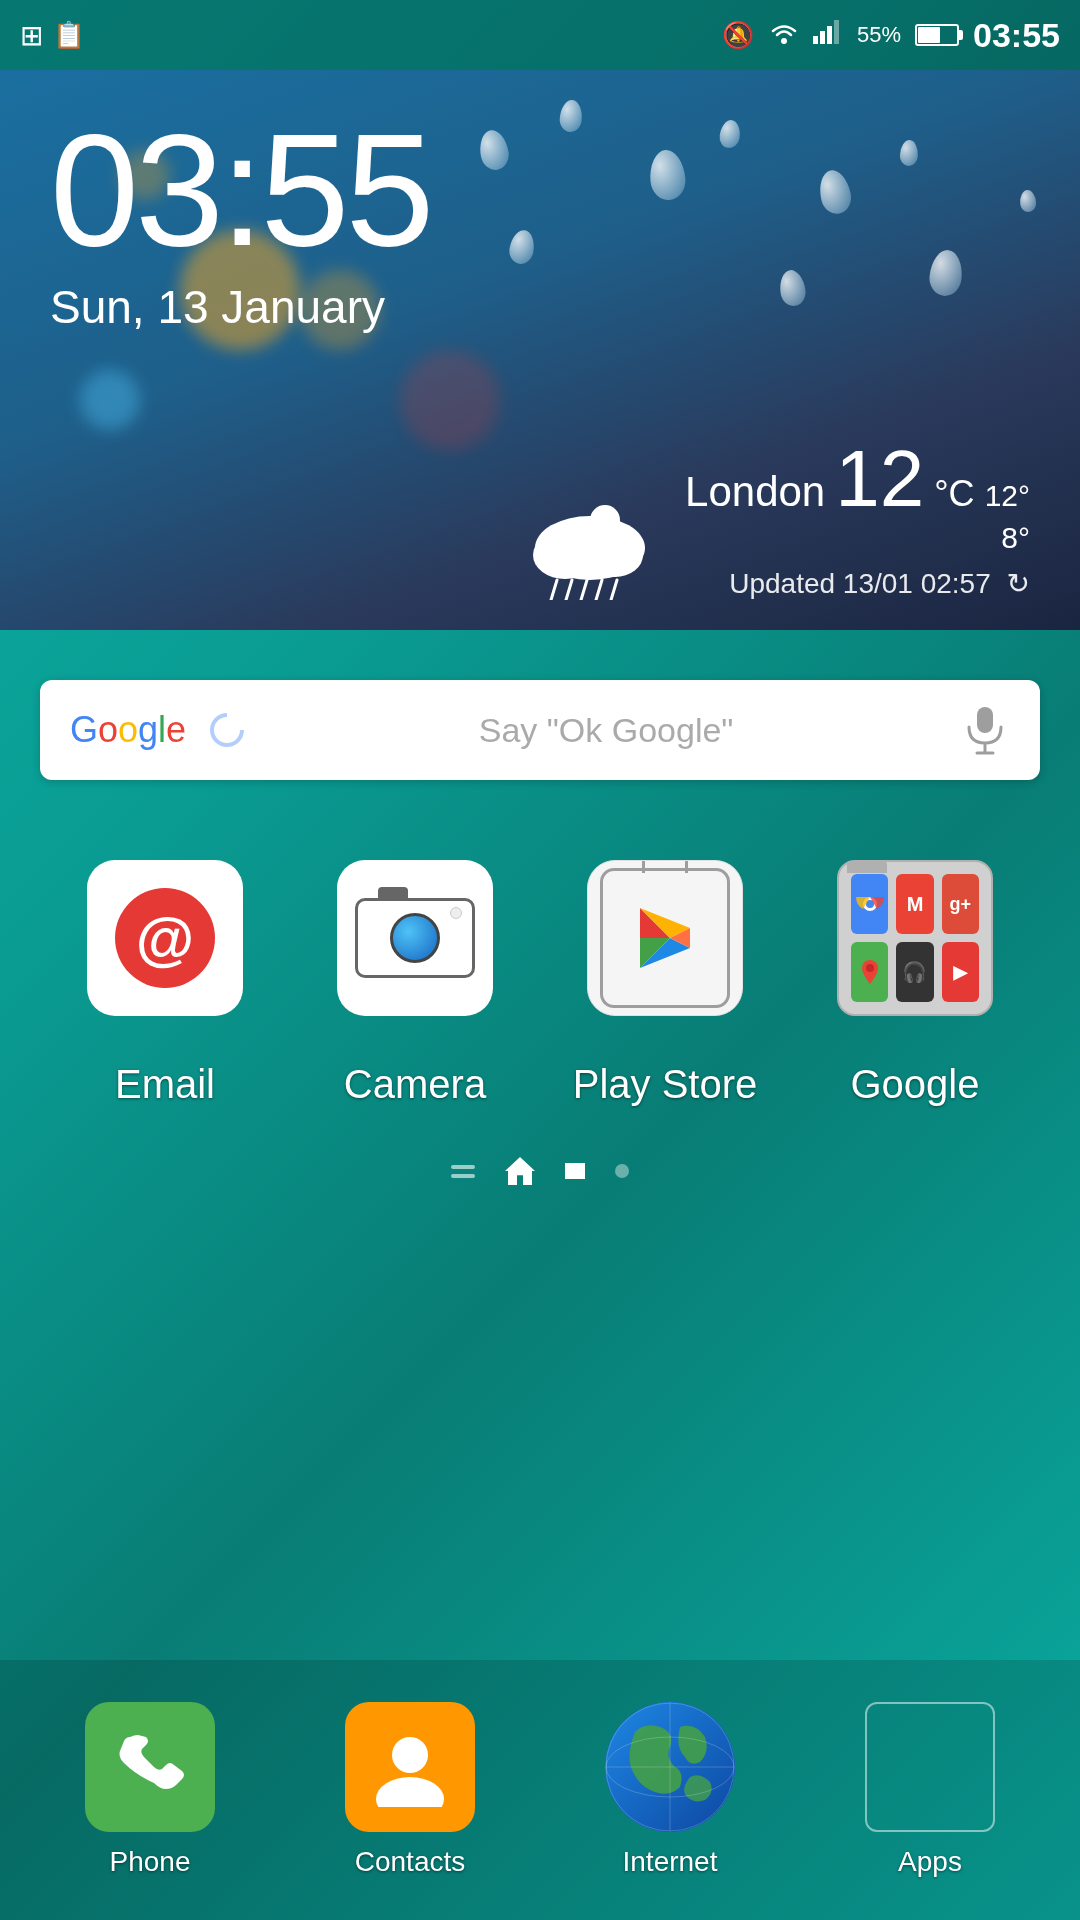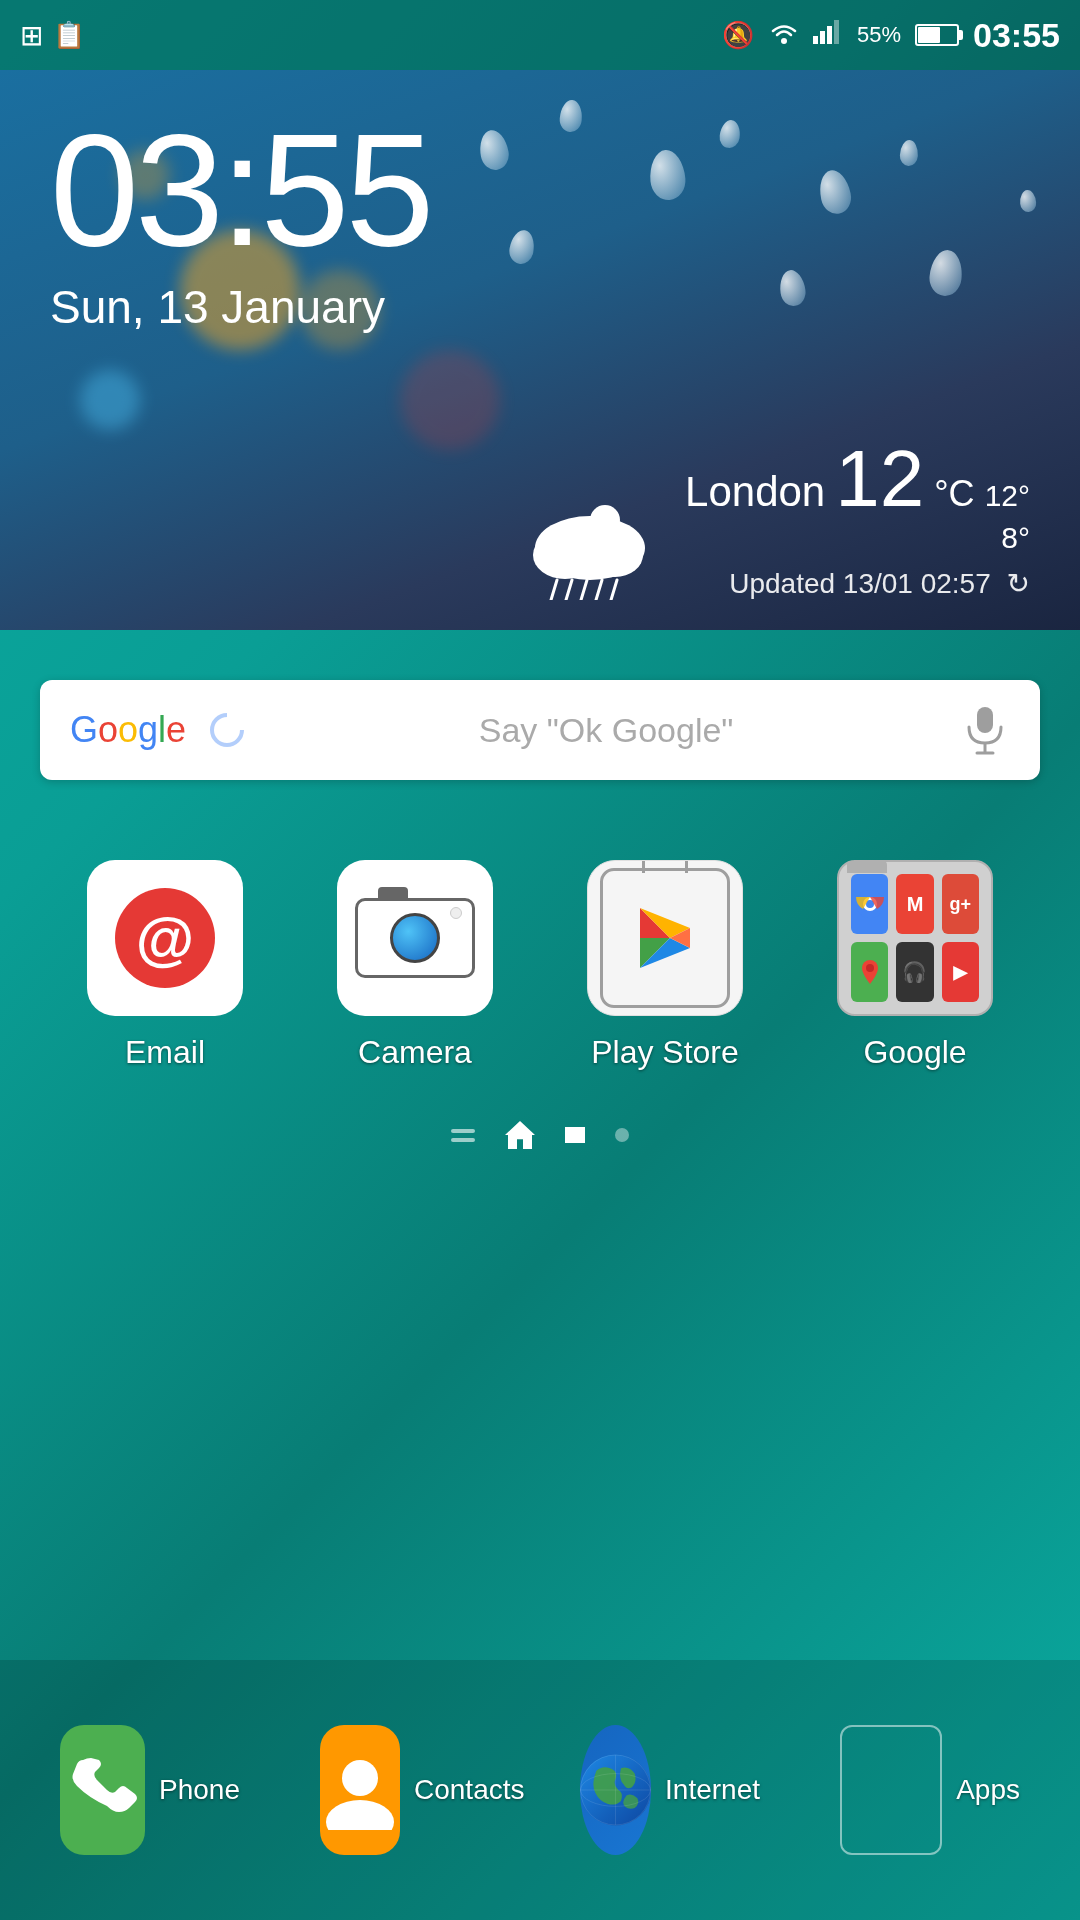--- a/index.html
+++ b/index.html
@@ -238,23 +238,24 @@
       height: 156px;
       border-radius: 28px;
       display: flex;
       align-items: center;
       justify-content: center;
       position: relative;
       overflow: hidden;
     }
     .app-label {
       color: white;
-      font-size: 32px;
+      font-size: 40px;
       text-align: left;
       text-shadow: 0 1px 3px rgba(0,0,0,0.5);
+      margin-top: 28px;
     }
 
     
     .icon-email {
       background: white;
     }
     .email-circle {
       width: 100px;
       height: 100px;
       border-radius: 50%;
@@ -355,21 +356,21 @@
       z-index: 10;
       background: rgba(0,0,0,0.15);
       height: 260px;
       display: flex;
       align-items: center;
       justify-content: space-around;
       padding: 10px 20px;
     }
     .dock-item {
       display: flex;
-      flex-direction: row;
+      flex-direction: column;
       align-items: center;
       gap: 14px;
       width: 180px;
     }
     .dock-icon {
       width: 130px;
       height: 130px;
       border-radius: 24px;
       display: flex;
       align-items: center;

